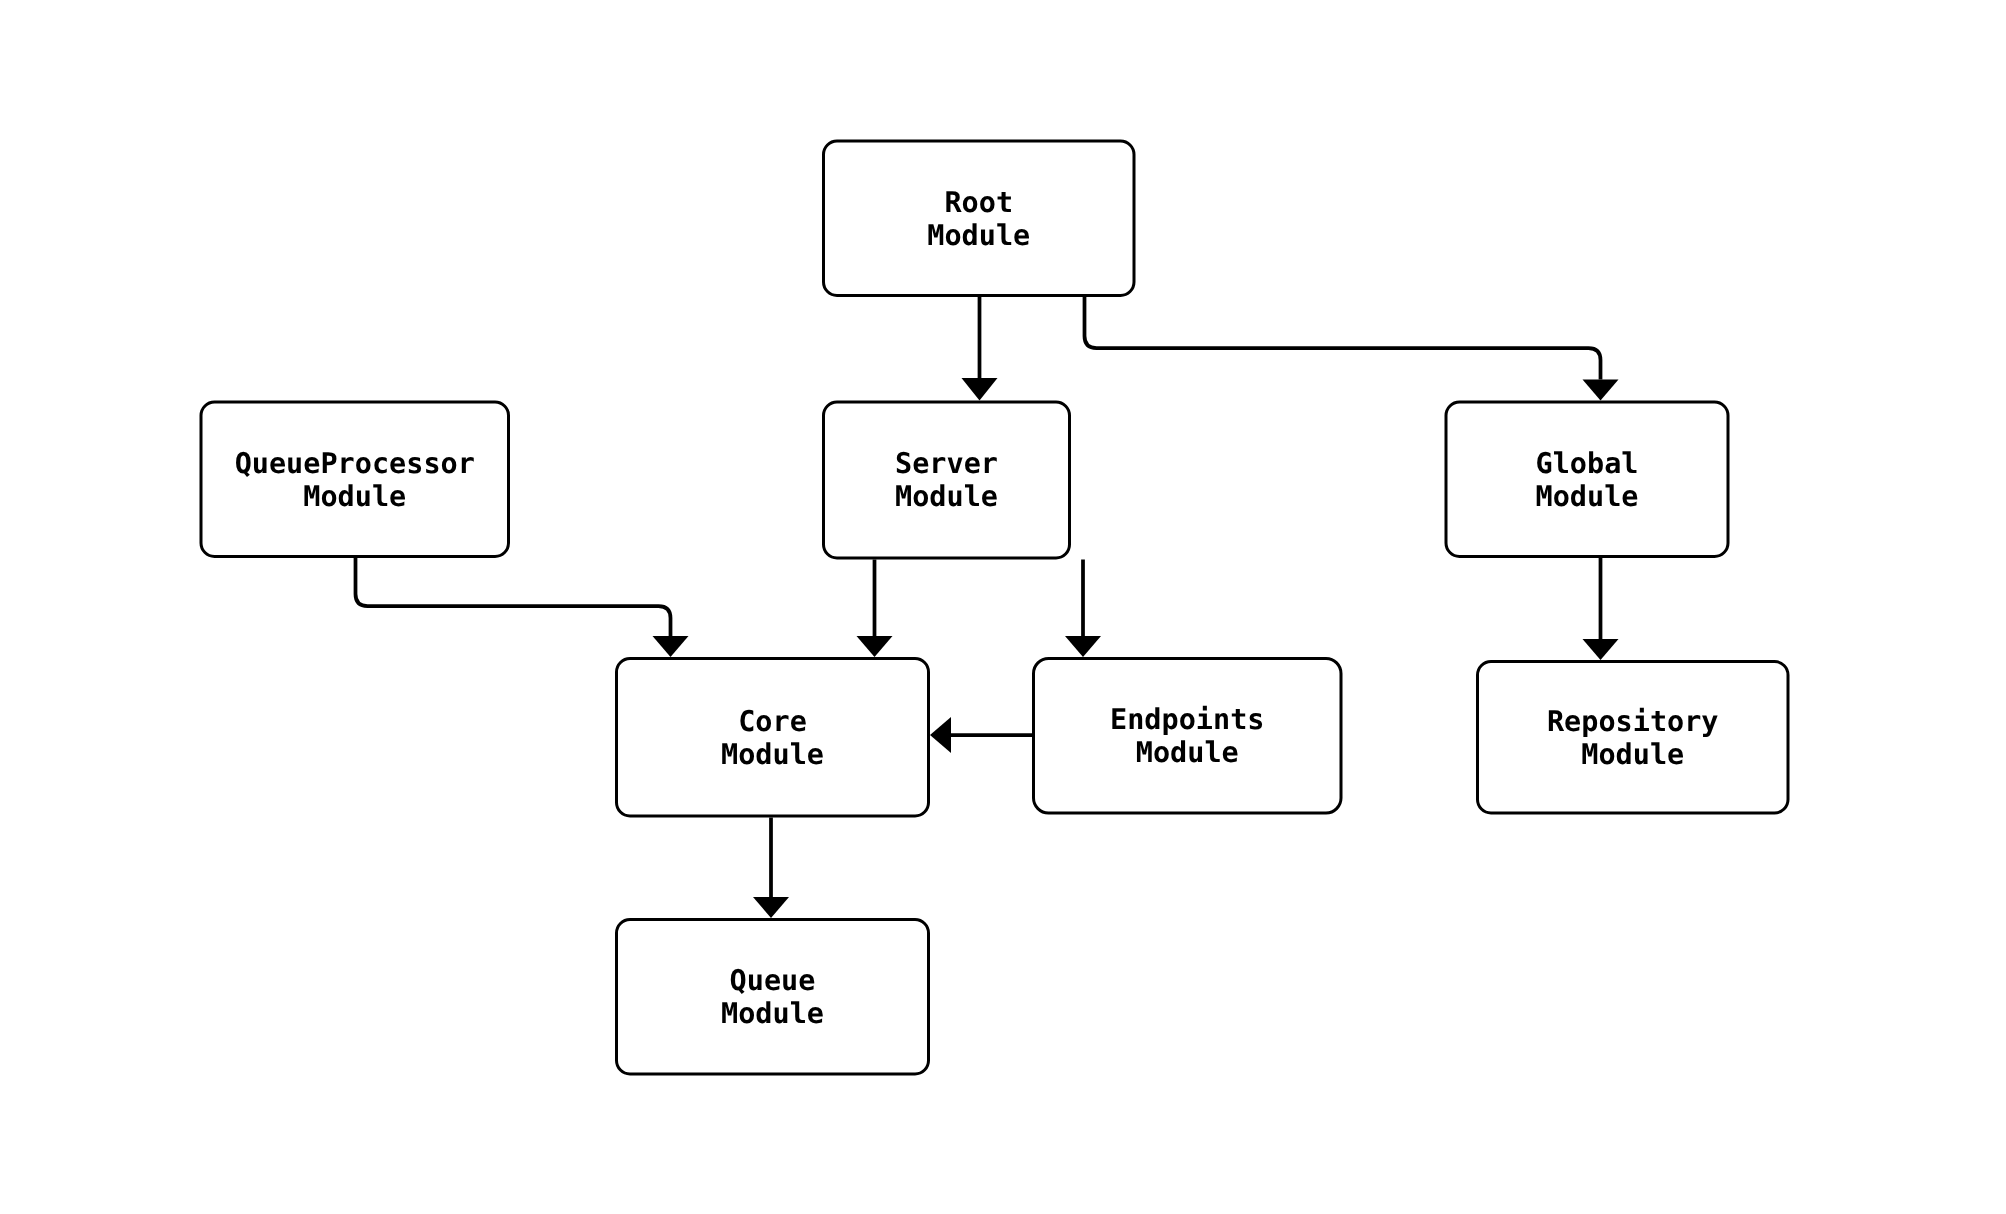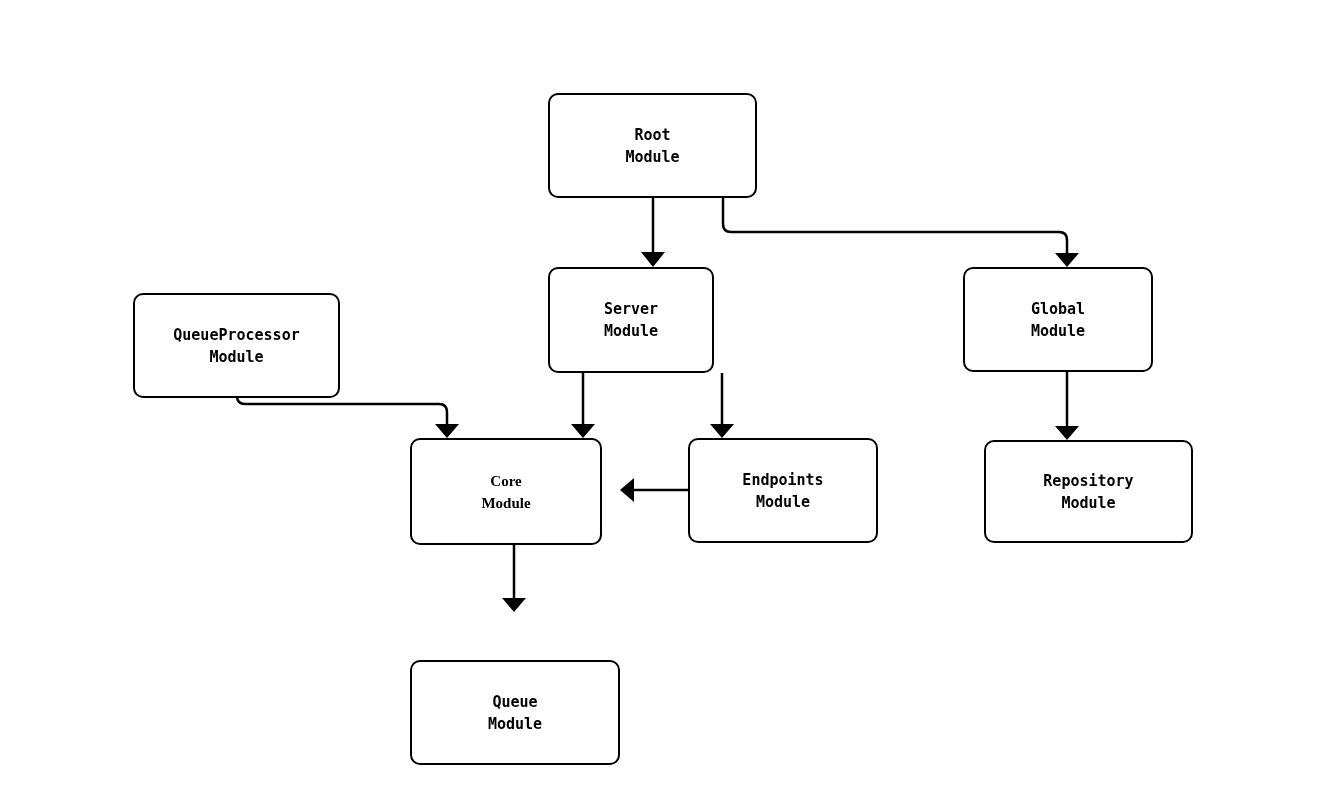--- a/index.html
+++ b/index.html
@@ -37,21 +37,21 @@
     background: #ffffff;
     border: 2.5px solid #000000;
     border-radius: 10px;
     display: flex;
     align-items: center;
     justify-content: center;
     text-align: center;
   }
   .node .label {
     font-weight: bold;
-    font-size: 15px;
+    font-size: 19px;
     line-height: 22px;
     color: #000000;
     letter-spacing: 0px;
   }
   .node .label span {
     display: block;
   }
 </style>
 </head>
 <body>
@@ -85,62 +85,62 @@
     <polygon points="502,598 526,598 514,612"></polygon>
   </svg>
 
   <div class="node" style="left:548px; top:93px; width:209px; height:105px;">
     <div class="label">
       <span>Root</span>
       <span>Module</span>
     </div>
   </div>
 
-  <div class="node" style="left:133px; top:267px; width:207px; height:105px;margin-top:26px;">
+  <div class="node" style="left:133px; top:267px; width:207px; height:105px;">
     <div class="label">
       <span>QueueProcessor</span>
       <span>Module</span>
     </div>
   </div>
 
   <div class="node" style="left:548px; top:267px; width:166px; height:106px;">
     <div class="label">
       <span>Server</span>
       <span>Module</span>
     </div>
   </div>
 
   <div class="node" style="left:963px; top:267px; width:190px; height:105px;">
     <div class="label">
       <span>Global</span>
       <span>Module</span>
     </div>
   </div>
 
-  <div class="node" style="left:410px; top:438px; width:192px; height:107px;font-family:Liberation Serif, serif;">
+  <div class="node" style="left:410px; top:438px; width:210px; height:107px;">
     <div class="label">
       <span>Core</span>
       <span>Module</span>
     </div>
   </div>
 
-  <div class="node" style="left:688px; top:438px; width:190px; height:105px;">
+  <div class="node" style="left:688px; top:438px; width:207px; height:105px;border-radius:11px;">
     <div class="label">
       <span>Endpoints</span>
       <span>Module</span>
     </div>
   </div>
 
   <div class="node" style="left:984px; top:440px; width:209px; height:103px;">
     <div class="label">
       <span>Repository</span>
       <span>Module</span>
     </div>
   </div>
 
-  <div class="node" style="left:410px; top:612px; width:210px; height:105px;margin-top:48px;">
+  <div class="node" style="left:410px; top:612px; width:210px; height:105px;">
     <div class="label">
       <span>Queue</span>
       <span>Module</span>
     </div>
   </div>
 
 </div>
 
 </body></html>

